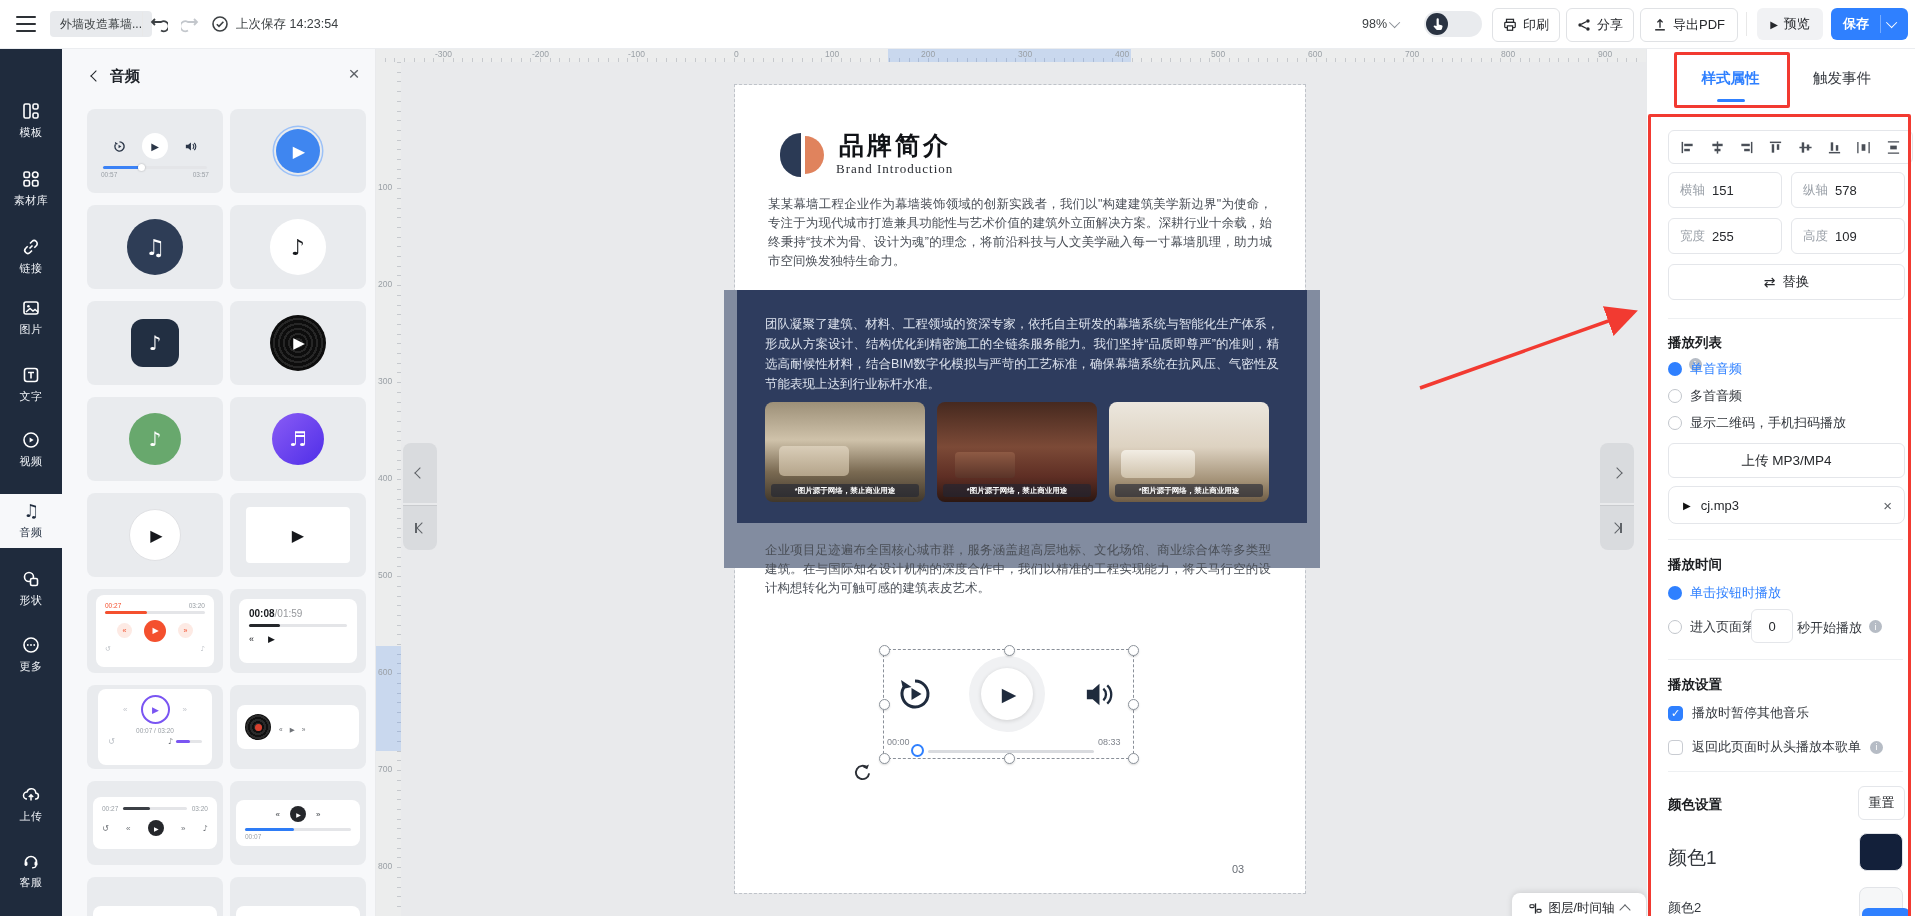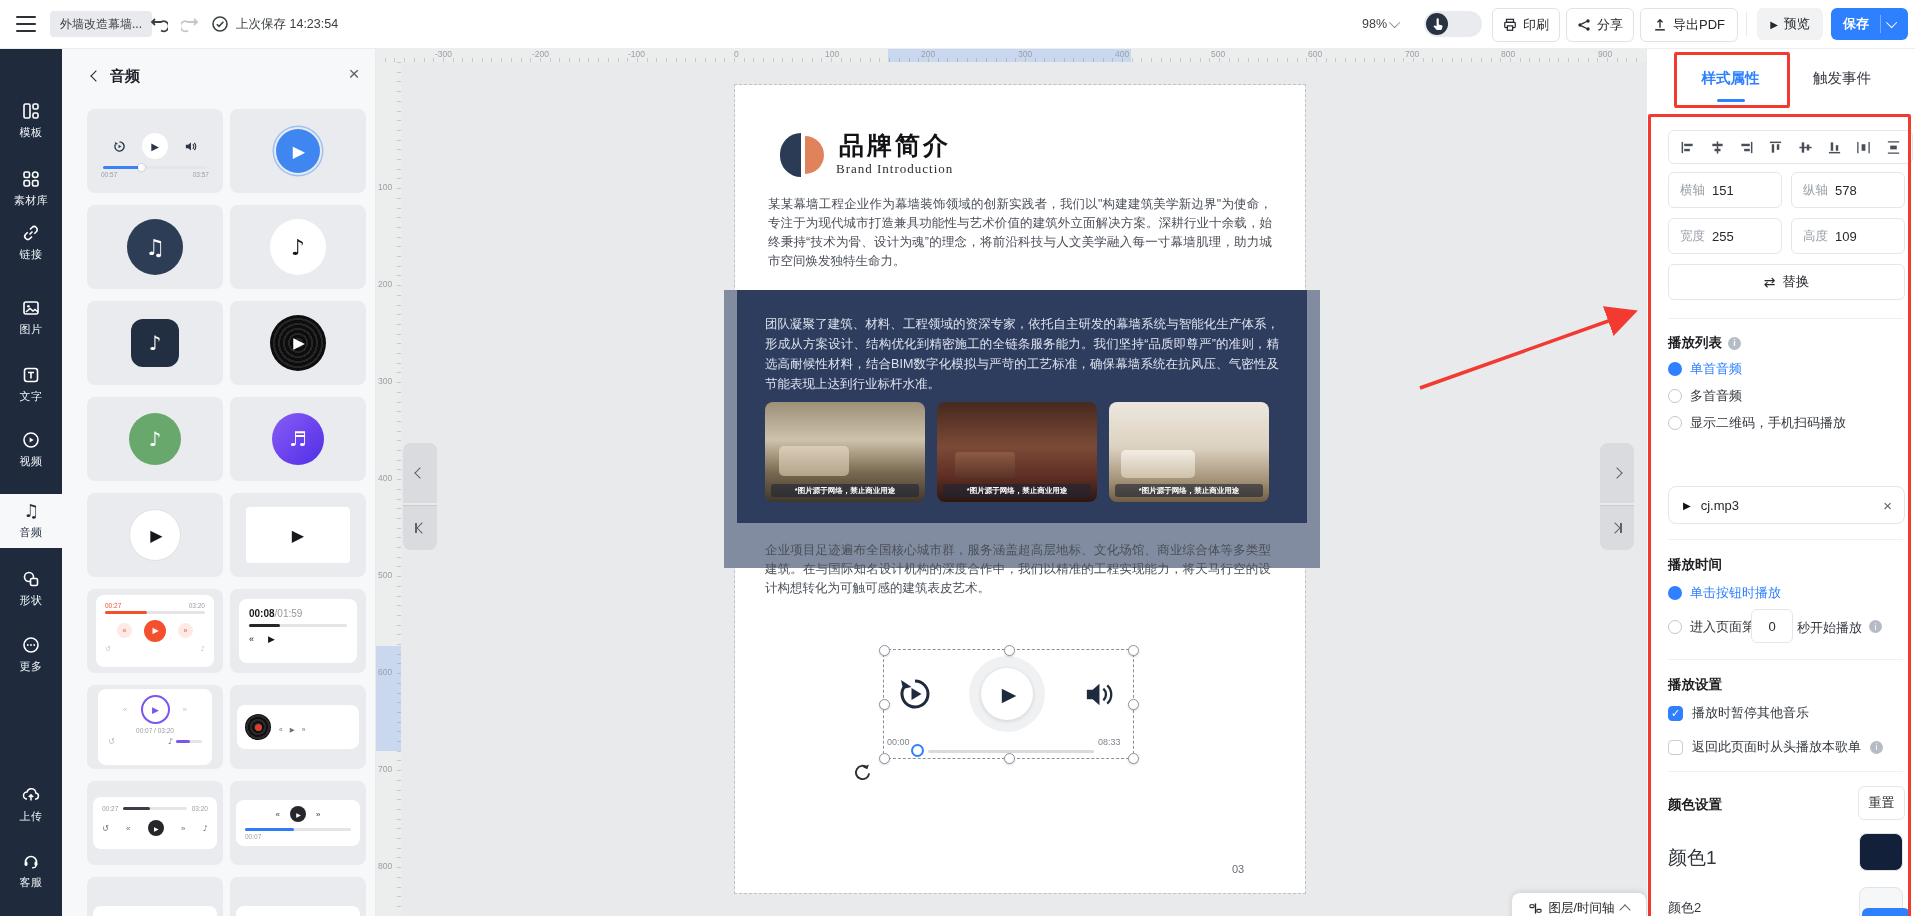--- a/index.html
+++ b/index.html
@@ -189,21 +189,21 @@
     </div>
     <div class="abs rail-item" style="top:122px;text-align:center;">
       <svg viewBox="0 0 18 18" width="18" height="18">
           <rect x="2" y="2" width="5.5" height="5.5" rx="1.5" fill="none" stroke="#fff" stroke-width="1.6"></rect>
           <rect x="10.5" y="2" width="5.5" height="5.5" rx="2.7" fill="none" stroke="#fff" stroke-width="1.6"></rect>
           <rect x="2" y="10.5" width="5.5" height="5.5" rx="1.5" fill="none" stroke="#fff" stroke-width="1.6"></rect>
           <rect x="10.5" y="10.5" width="5.5" height="5.5" rx="1.5" fill="none" stroke="#fff" stroke-width="1.6"></rect>
         </svg>
       <span class="lbl">素材库</span>
     </div>
-    <div class="abs rail-item" style="top:176px;">
+    <div class="abs rail-item" style="top:190px;">
       <svg viewBox="0 0 18 18" width="18" height="18">
           <path d="M7.5 10.5 L10.5 7.5" stroke="#fff" stroke-width="1.6"></path>
           <path d="M8 5.5 L10 3.5 a3 3 0 0 1 4.3 4.3 L12.3 9.8" fill="none" stroke="#fff" stroke-width="1.6"></path>
           <path d="M10 12.5 L8 14.5 a3 3 0 0 1 -4.3 -4.3 L5.7 8.2" fill="none" stroke="#fff" stroke-width="1.6"></path>
         </svg>
       <span class="lbl">链接</span>
     </div>
     <div class="abs rail-item" style="top:251px;">
       <svg viewBox="0 0 18 18" width="18" height="18">
           <rect x="2" y="3" width="14" height="12" rx="2" fill="none" stroke="#fff" stroke-width="1.6"></rect>
@@ -694,35 +694,38 @@
     <div class="pbox" style="left:144px;top:170px;width:112px;height:34px;">
       <span class="plabel">高度</span>
       <span class="pval">109</span>
     </div>
     <div class="pbox fc" style="left:21px;top:216px;width:235px;height:34px;gap:7px;cursor:pointer;">
       <span style="font-size:14px;color:#26282c;">⇄</span>
       <span style="font-size:13.5px;color:#26282c;">替换</span>
     </div>
 
     <div class="hr" style="top:270px;"></div>
-    <div class="sect f" style="left:21px;top:286px;gap:6px;">
+    <div class="sect f" style="left:21px;top:286px;gap:6px;flex-direction:column;">
       <span>播放列表</span>
         <i class="info">i</i>
     </div>
     <div class="radio on" style="left:21px;top:312px;">
       <span class="rdot"></span>
         <span>单首音频</span>
     </div>
     <div class="radio" style="left:21px;top:339px;">
       <span class="rdot"></span>
         <span>多首音频</span>
     </div>
     <div class="radio" style="left:21px;top:366px;">
       <span class="rdot"></span>
         <span>显示二维码，手机扫码播放</span>
+    </div>
+    <div class="pbox fc" style="left:21px;top:395px;width:235px;height:33px;cursor:pointer;">
+      <span style="font-size:13.5px;color:#26282c;">上传 MP3/MP4</span>
     </div>
     <div class="pbox" style="left:21px;top:438px;width:235px;height:36px;border-radius:8px;">
       <span style="margin-left:14px;font-size:10px;color:#111;">▶</span>
       <span style="margin-left:10px;font-size:13px;color:#26282c;">cj.mp3</span>
       <span style="margin-left:auto;margin-right:12px;font-size:15px;color:#5f6368;cursor:pointer;">×</span>
     </div>
 
     <div class="hr" style="top:491px;"></div>
     <div class="sect" style="left:21px;top:508px;">播放时间</div>
     <div class="radio on" style="left:21px;top:536px;">

